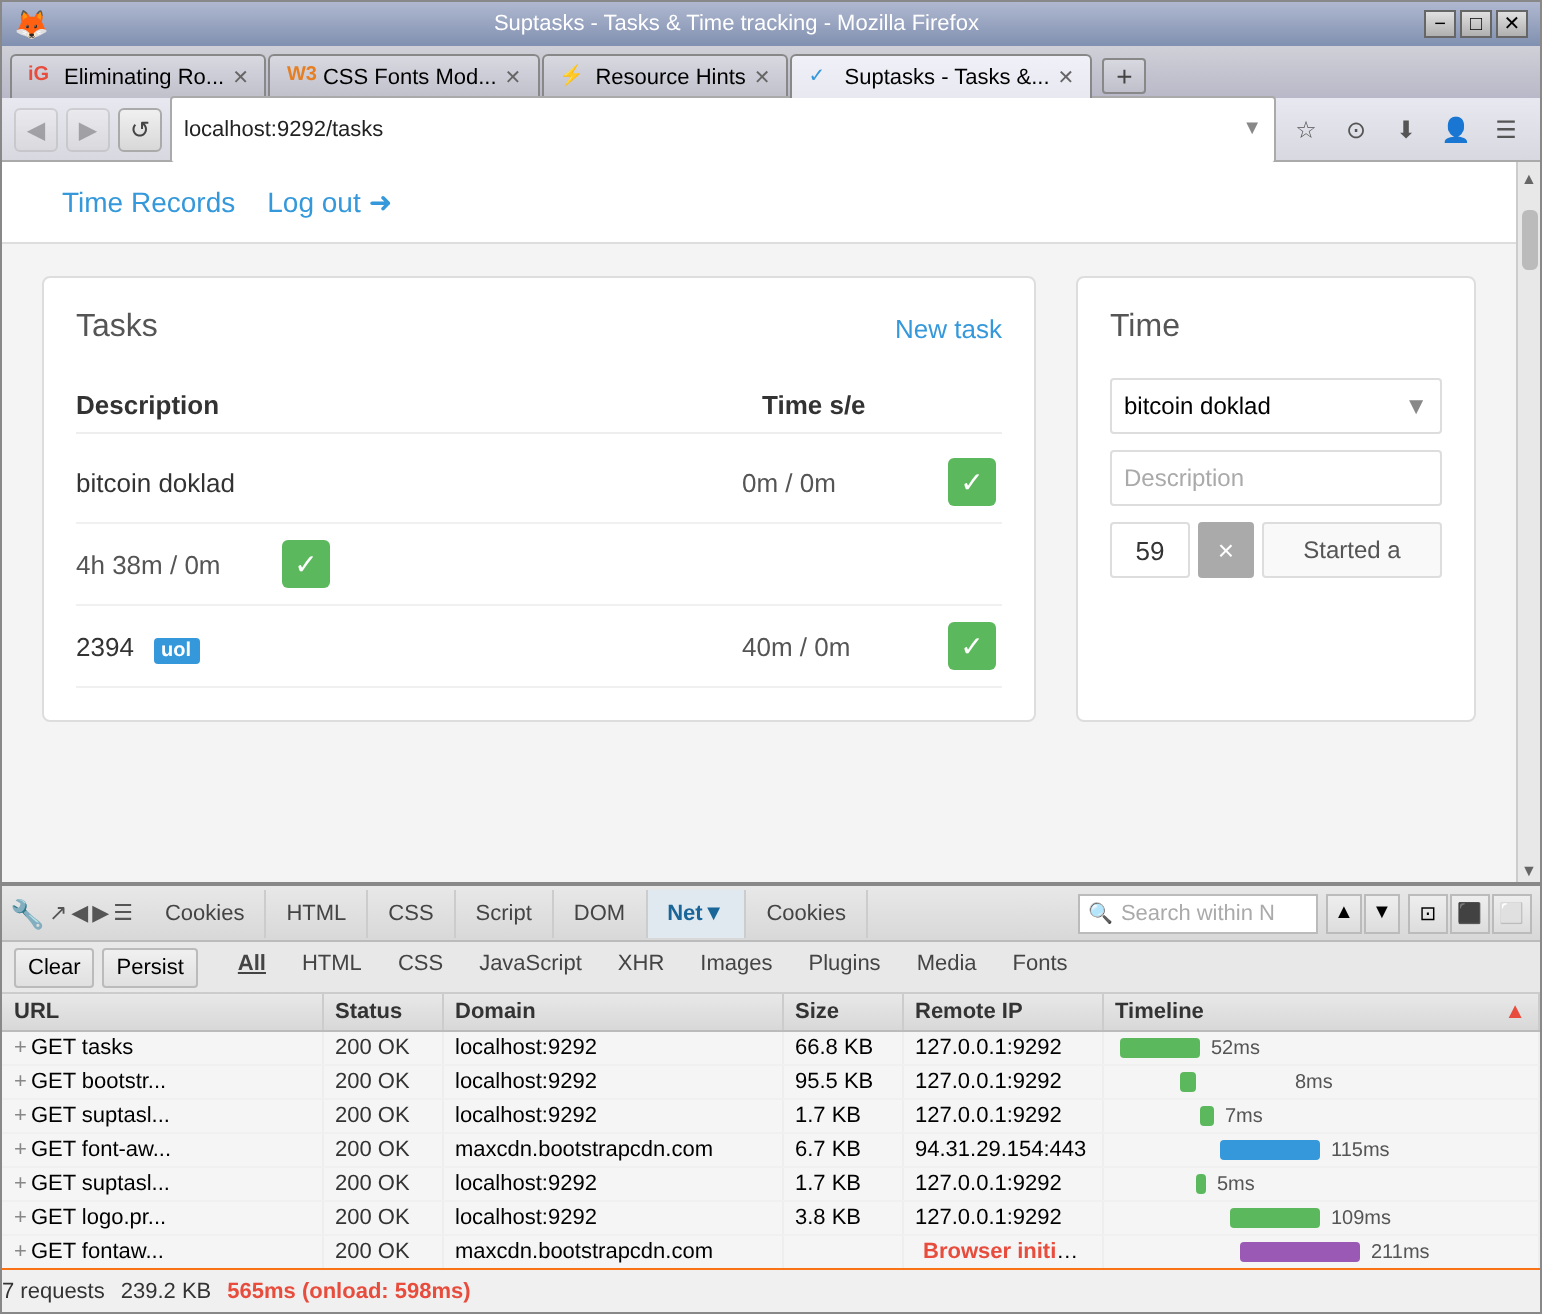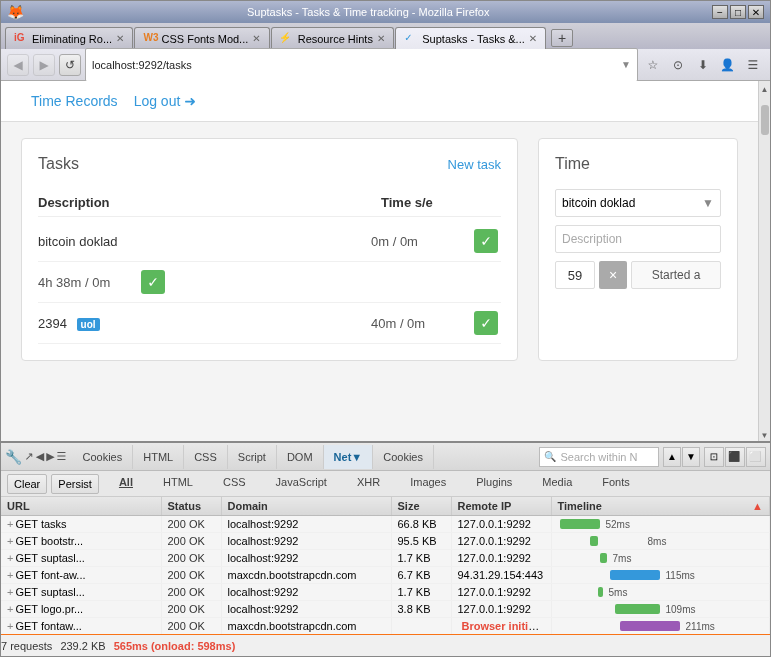--- a/index.html
+++ b/index.html
@@ -78,21 +78,21 @@
     .dt-search-box { width: 120px; height: 20px; border: 1px solid #bbb; background: white; padding: 0 4px; font-size: 11px; display: flex; align-items: center; gap: 4px; }
     .dt-search-icon { color: #888; font-size: 10px; }
     .dt-search-text { font-size: 11px; color: #aaa; }
     .dt-arrows { display: flex; gap: 1px; }
     .dt-arrow-btn { width: 18px; height: 20px; border: 1px solid #bbb; background: linear-gradient(to bottom, #eee, #ddd); display: flex; align-items: center; justify-content: center; font-size: 10px; cursor: pointer; }
     .dt-icon-btns { display: flex; gap: 1px; }
     .dt-icon-btn { width: 20px; height: 20px; border: 1px solid #bbb; background: linear-gradient(to bottom, #eee, #ddd); display: flex; align-items: center; justify-content: center; font-size: 10px; cursor: pointer; }
 
     .devtools-filter-bar { background: #e8e8e8; height: 26px; display: flex; align-items: center; padding: 0 6px; gap: 4px; border-bottom: 1px solid #ccc; }
     .filter-btn { padding: 2px 6px; height: 20px; font-size: 11px; border: 1px solid #bbb; background: linear-gradient(to bottom, #f0f0f0, #e0e0e0); cursor: pointer; border-radius: 2px; }
-    .filter-tabs { display: flex; gap: 14px; margin-left: 8px; }
+    .filter-tabs { display: flex; gap: 2px; margin-left: 8px; }
     .f-tab { padding: 2px 8px; height: 20px; font-size: 11px; cursor: pointer; color: #444; }
     .f-tab.active { font-weight: bold; text-decoration: underline; }
 
     .net-table { flex: 1; overflow-y: auto; }
     .net-table table { width: 100%; border-collapse: collapse; font-size: 11px; }
     .net-table th { background: linear-gradient(to bottom, #e8e8e8, #d8d8d8); padding: 3px 6px; text-align: left; border-right: 1px solid #ccc; border-bottom: 1px solid #bbb; font-size: 11px; color: #333; font-weight: bold; position: sticky; top: 0; }
     .net-table td { padding: 2px 6px; border-right: 1px solid #eee; border-bottom: 1px solid #f0f0f0; white-space: nowrap; overflow: hidden; text-overflow: ellipsis; max-width: 0; }
     .expand-icon { color: #888; margin-right: 2px; }
     .status-ok { color: #333; }
     .timeline-bar { height: 10px; display: inline-block; border-radius: 2px; }

